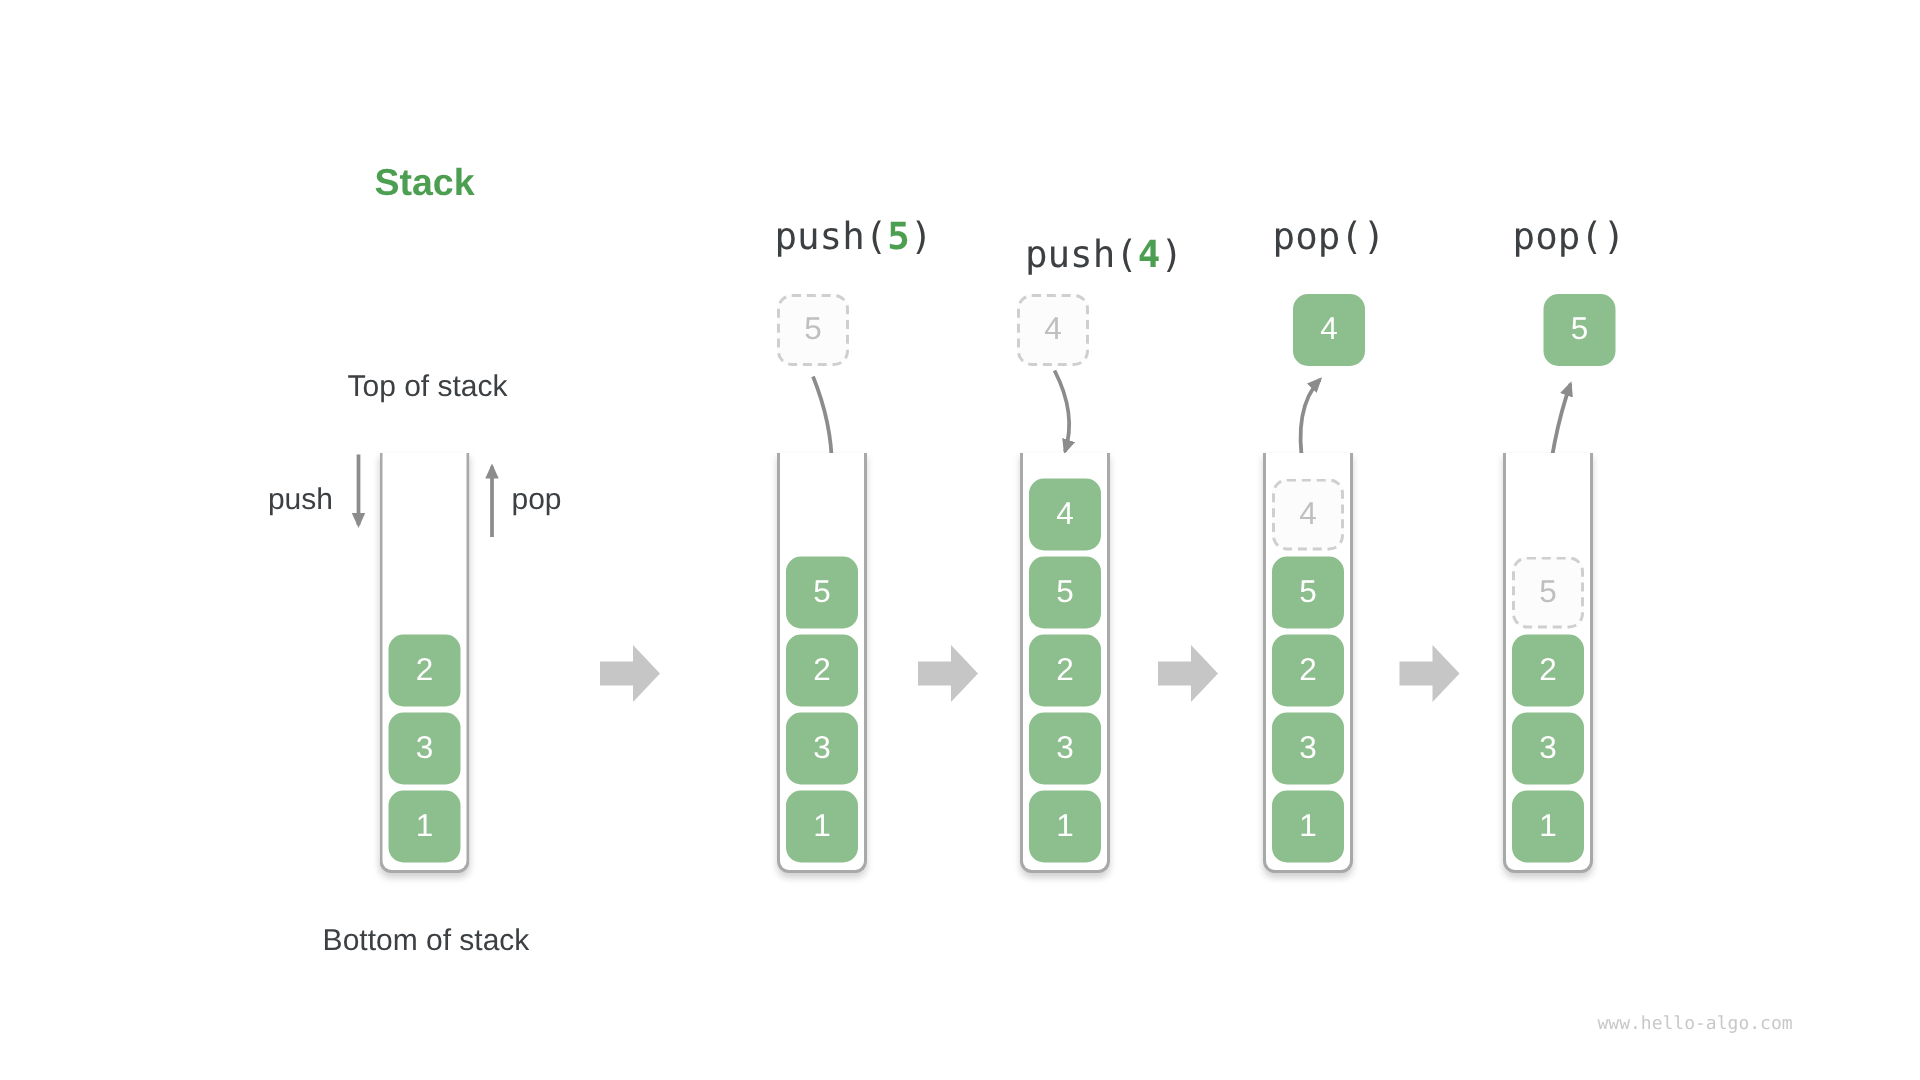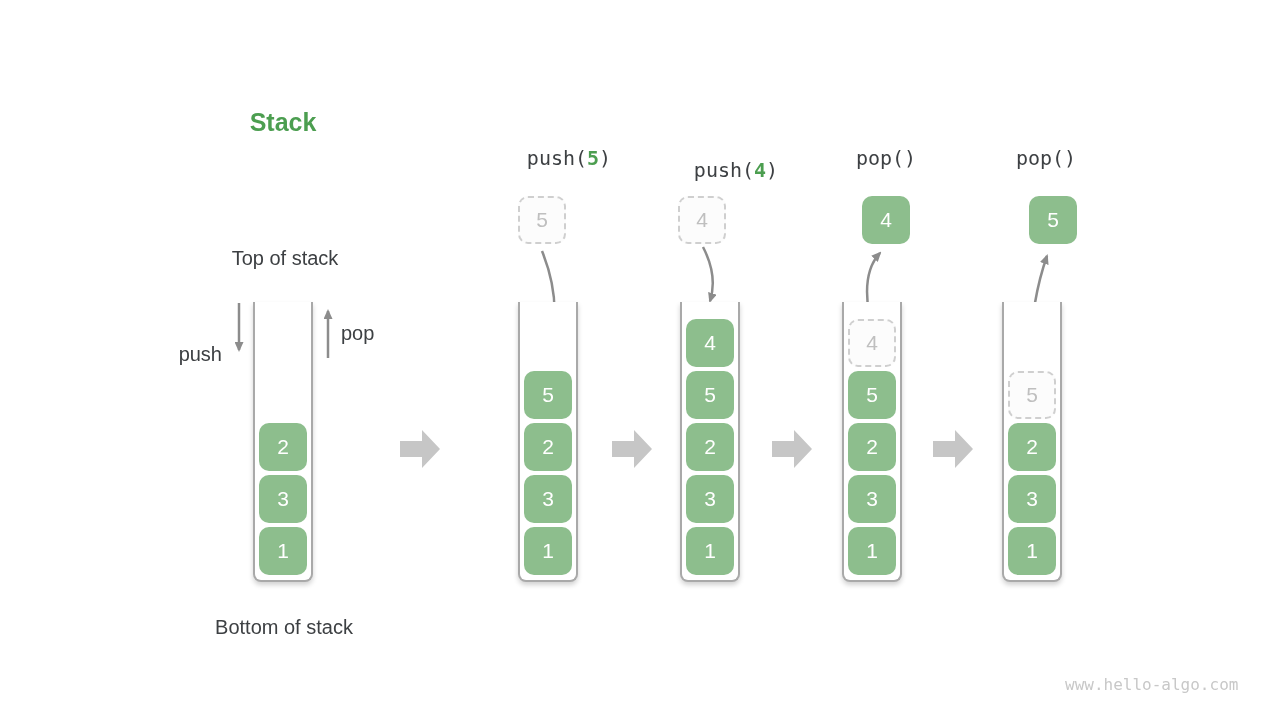--- a/index.html
+++ b/index.html
@@ -19,27 +19,27 @@
     white-space: nowrap;
   }
   .side-label {
     position: absolute;
     font-size: 20px; font-weight: normal;
     color: #3d4043;
     white-space: nowrap;
   }
   .top-label    { left: 285px; top: 247px; transform: translateX(-50%); }
   .bottom-label { left: 284px; top: 616px; transform: translateX(-50%); text-align: center; }
-  .push-label   { right: 1058px; top: 322px; margin-top: 21px; }   
+  .push-label   { right: 1058px; top: 322px; }   
   .pop-label    { left: 341px;  top: 322px; }
   .op-label {
     position: absolute;
     transform: translateX(-50%);
     font-family: "DejaVu Sans Mono", monospace;
-    font-size: 20px; line-height: 24px;
+    font-size: 25px; line-height: 24px;
     color: #3d4043;
     white-space: nowrap;
   }
   .op-label .arg { color: #4c9e50; font-weight: bold; }
   .stack-container {
     position: absolute;
     box-sizing: border-box;
     width: 60px; height: 280px;
     background: #ffffff;
     border: 2px solid #a9a9a9;
@@ -59,21 +59,21 @@
   .cell.ghost {
     background: #fcfcfc;
     border: 2px dashed #cfcfcf;
     color: #bfbfbf;
   }
   .overlay { position: absolute; left: 0; top: 0; pointer-events: none; }
   .watermark {
     position: absolute;
     left: 1065px; top: 675px;
     font-family: "DejaVu Sans Mono", monospace;
-    font-size: 16px;
+    font-size: 12px;
     color: #c8c8c8;
     white-space: nowrap;
   }
 </style>
 </head>
 <body>
 
 <div class="canvas">
 
   <div class="title">Stack</div>

